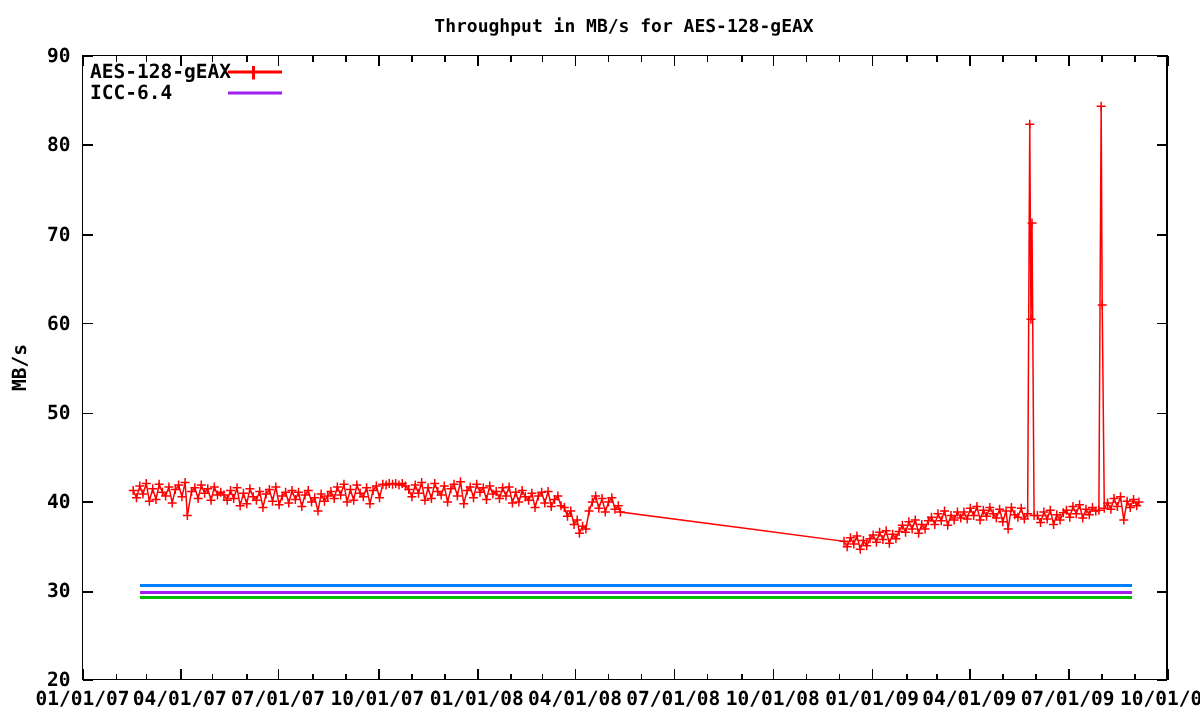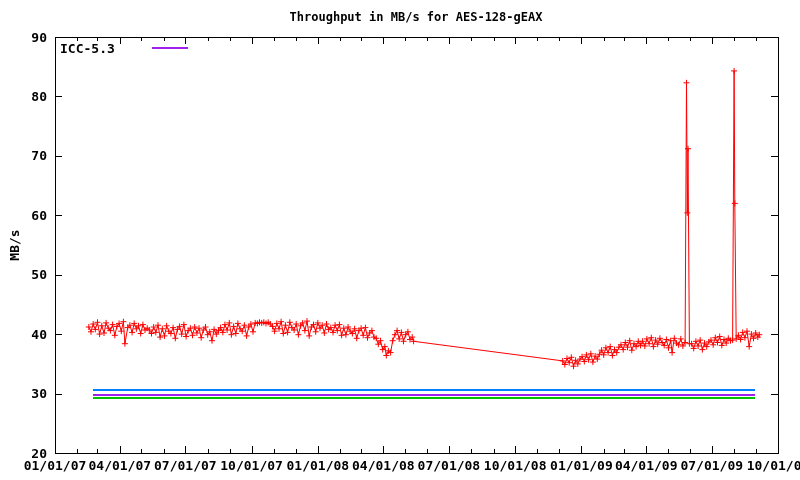--- a/index.html
+++ b/index.html
@@ -130,19 +130,26 @@
       <polyline points="88.8,327.0 91.0,331.8 93.2,324.0 95.3,329.4 97.5,322.3 99.6,334.1 101.8,325.8 104.0,333.0 106.1,322.9 108.3,328.2 110.4,330.6 112.6,324.6 114.8,335.3 116.9,326.4 119.1,323.4 121.3,331.2 123.4,321.7 124.9,343.7 127.7,327.6 129.9,325.2 132.1,332.4 134.2,323.4 136.4,328.8 138.5,325.8 140.7,333.5 142.9,324.6 145.0,330.0 147.2,328.2 149.3,330.0 151.5,333.5 153.7,327.0 155.8,332.4 158.0,325.2 160.1,337.1 162.3,328.8 164.5,335.9 166.6,325.8 168.8,331.2 170.9,333.5 173.1,327.6 175.3,338.3 177.4,329.4 179.6,326.4 181.7,334.1 183.9,324.6 186.1,336.5 188.2,330.6 190.4,328.2 192.5,335.3 194.7,327.0 196.9,333.0 199.0,328.2 201.2,337.7 203.3,330.0 205.5,327.0 207.7,334.7 209.8,331.8 212.0,340.7 214.1,329.4 216.3,334.1 218.5,330.6 220.6,327.6 222.8,332.4 224.9,324.6 227.1,330.0 229.3,322.9 231.4,334.7 233.6,326.4 235.8,333.5 237.9,323.4 240.1,328.8 242.2,331.2 244.4,325.2 246.6,335.9 248.7,327.0 250.9,324.0 253.0,331.8 255.2,322.9 257.4,323.4 259.5,322.3 261.7,322.9 263.8,322.3 266.0,323.4 268.2,322.3 270.3,324.0 272.5,326.4 274.6,331.2 276.8,323.4 279.0,328.8 281.1,321.7 283.3,333.5 285.4,325.2 287.6,332.4 289.8,322.3 291.9,327.6 294.1,330.0 296.2,324.0 298.4,334.7 300.6,325.8 302.7,322.9 304.9,330.6 307.0,321.1 309.2,335.9 311.4,327.0 313.5,324.6 315.7,331.8 317.8,322.9 320.0,328.2 322.2,325.2 324.3,333.0 326.5,324.0 328.6,329.4 330.8,327.6 333.0,332.4 335.1,325.2 337.3,330.6 339.4,324.6 341.6,335.3 343.8,328.2 345.9,334.7 348.1,327.0 350.2,331.2 352.4,333.5 354.6,328.8 356.7,338.3 358.9,330.6 361.1,328.2 363.2,335.3 365.4,327.6 367.5,337.7 369.7,333.0 371.9,330.6 374.0,337.1 376.2,338.3 378.3,344.2 380.5,340.7 382.7,349.6 384.8,346.6 386.3,355.5 388.4,350.8 390.6,352.6 392.7,340.7 394.9,334.7 397.1,330.6 399.2,338.9 401.4,332.4 403.5,341.3 405.7,334.7 407.9,331.8 410.0,339.5 412.2,337.1 413.6,341.3 562.7,360.9 564.8,364.5 567.0,358.5 569.2,362.7 571.3,357.3 573.5,366.2 575.6,360.3 577.8,363.9 580.0,359.1 582.1,356.7 584.3,361.5 586.4,354.9 588.6,359.7 590.8,353.8 592.9,362.1 595.1,356.1 597.3,359.1 599.4,354.3 601.6,350.2 603.7,354.9 605.9,347.8 608.1,352.6 610.2,346.6 612.4,355.5 614.5,349.6 616.7,352.6 618.9,347.2 621.0,344.8 623.2,349.6 625.3,342.5 627.5,347.2 629.7,340.7 631.8,350.2 634.0,343.7 636.1,346.6 638.3,341.3 640.5,345.4 642.6,341.3 644.8,346.0 646.9,338.9 649.1,343.7 651.3,337.7 653.4,346.6 655.6,340.1 657.7,344.2 659.9,338.3 662.1,342.5 664.2,345.4 666.4,339.5 668.5,347.8 670.7,340.7 672.1,352.6 674.3,338.3 676.5,343.1 678.6,344.8 680.8,338.9 682.9,346.0 685.1,342.5 686.5,82.8 687.3,212.9 688.0,148.7 689.4,343.7 691.6,343.7 693.7,348.4 695.9,341.3 698.1,346.0 700.2,340.1 702.4,349.6 704.5,343.1 706.7,346.6 708.9,341.9 711.0,340.1 713.2,344.8 715.3,337.7 717.5,342.5 719.7,336.5 721.8,345.4 724.0,339.5 726.2,343.1 728.3,338.3 730.5,340.7 732.6,340.1 734.1,70.9 734.8,203.4 736.2,338.9 738.4,335.3 740.6,339.5 742.7,332.4 744.9,337.7 747.0,331.2 749.2,346.6 751.4,334.1 753.5,338.3 755.7,333.0 757.8,337.1 759.3,334.7" fill="none" stroke="#ff0000" stroke-width="1"></polyline>
       <path d="M85.8 327.0H91.8M88.8 324.0V330.0M88.0 331.8H94.0M91.0 328.8V334.8M90.2 324.0H96.2M93.2 321.0V327.0M92.3 329.4H98.3M95.3 326.4V332.4M94.5 322.3H100.5M97.5 319.3V325.3M96.6 334.1H102.6M99.6 331.1V337.1M98.8 325.8H104.8M101.8 322.8V328.8M101.0 333.0H107.0M104.0 330.0V336.0M103.1 322.9H109.1M106.1 319.9V325.9M105.3 328.2H111.3M108.3 325.2V331.2M107.4 330.6H113.4M110.4 327.6V333.6M109.6 324.6H115.6M112.6 321.6V327.6M111.8 335.3H117.8M114.8 332.3V338.3M113.9 326.4H119.9M116.9 323.4V329.4M116.1 323.4H122.1M119.1 320.4V326.4M118.3 331.2H124.3M121.3 328.2V334.2M120.4 321.7H126.4M123.4 318.7V324.7M121.9 343.7H127.9M124.9 340.7V346.7M124.7 327.6H130.7M127.7 324.6V330.6M126.9 325.2H132.9M129.9 322.2V328.2M129.1 332.4H135.1M132.1 329.4V335.4M131.2 323.4H137.2M134.2 320.4V326.4M133.4 328.8H139.4M136.4 325.8V331.8M135.5 325.8H141.5M138.5 322.8V328.8M137.7 333.5H143.7M140.7 330.5V336.5M139.9 324.6H145.9M142.9 321.6V327.6M142.0 330.0H148.0M145.0 327.0V333.0M144.2 328.2H150.2M147.2 325.2V331.2M146.3 330.0H152.3M149.3 327.0V333.0M148.5 333.5H154.5M151.5 330.5V336.5M150.7 327.0H156.7M153.7 324.0V330.0M152.8 332.4H158.8M155.8 329.4V335.4M155.0 325.2H161.0M158.0 322.2V328.2M157.1 337.1H163.1M160.1 334.1V340.1M159.3 328.8H165.3M162.3 325.8V331.8M161.5 335.9H167.5M164.5 332.9V338.9M163.6 325.8H169.6M166.6 322.8V328.8M165.8 331.2H171.8M168.8 328.2V334.2M167.9 333.5H173.9M170.9 330.5V336.5M170.1 327.6H176.1M173.1 324.6V330.6M172.3 338.3H178.3M175.3 335.3V341.3M174.4 329.4H180.4M177.4 326.4V332.4M176.6 326.4H182.6M179.6 323.4V329.4M178.7 334.1H184.7M181.7 331.1V337.1M180.9 324.6H186.9M183.9 321.6V327.6M183.1 336.5H189.1M186.1 333.5V339.5M185.2 330.6H191.2M188.2 327.6V333.6M187.4 328.2H193.4M190.4 325.2V331.2M189.5 335.3H195.5M192.5 332.3V338.3M191.7 327.0H197.7M194.7 324.0V330.0M193.9 333.0H199.9M196.9 330.0V336.0M196.0 328.2H202.0M199.0 325.2V331.2M198.2 337.7H204.2M201.2 334.7V340.7M200.3 330.0H206.3M203.3 327.0V333.0M202.5 327.0H208.5M205.5 324.0V330.0M204.7 334.7H210.7M207.7 331.7V337.7M206.8 331.8H212.8M209.8 328.8V334.8M209.0 340.7H215.0M212.0 337.7V343.7M211.1 329.4H217.1M214.1 326.4V332.4M213.3 334.1H219.3M216.3 331.1V337.1M215.5 330.6H221.5M218.5 327.6V333.6M217.6 327.6H223.6M220.6 324.6V330.6M219.8 332.4H225.8M222.8 329.4V335.4M221.9 324.6H227.9M224.9 321.6V327.6M224.1 330.0H230.1M227.1 327.0V333.0M226.3 322.9H232.3M229.3 319.9V325.9M228.4 334.7H234.4M231.4 331.7V337.7M230.6 326.4H236.6M233.6 323.4V329.4M232.8 333.5H238.8M235.8 330.5V336.5M234.9 323.4H240.9M237.9 320.4V326.4M237.1 328.8H243.1M240.1 325.8V331.8M239.2 331.2H245.2M242.2 328.2V334.2M241.4 325.2H247.4M244.4 322.2V328.2M243.6 335.9H249.6M246.6 332.9V338.9M245.7 327.0H251.7M248.7 324.0V330.0M247.9 324.0H253.9M250.9 321.0V327.0M250.0 331.8H256.0M253.0 328.8V334.8M252.2 322.9H258.2M255.2 319.9V325.9M254.4 323.4H260.4M257.4 320.4V326.4M256.5 322.3H262.5M259.5 319.3V325.3M258.7 322.9H264.7M261.7 319.9V325.9M260.8 322.3H266.8M263.8 319.3V325.3M263.0 323.4H269.0M266.0 320.4V326.4M265.2 322.3H271.2M268.2 319.3V325.3M267.3 324.0H273.3M270.3 321.0V327.0M269.5 326.4H275.5M272.5 323.4V329.4M271.6 331.2H277.6M274.6 328.2V334.2M273.8 323.4H279.8M276.8 320.4V326.4M276.0 328.8H282.0M279.0 325.8V331.8M278.1 321.7H284.1M281.1 318.7V324.7M280.3 333.5H286.3M283.3 330.5V336.5M282.4 325.2H288.4M285.4 322.2V328.2M284.6 332.4H290.6M287.6 329.4V335.4M286.8 322.3H292.8M289.8 319.3V325.3M288.9 327.6H294.9M291.9 324.6V330.6M291.1 330.0H297.1M294.1 327.0V333.0M293.2 324.0H299.2M296.2 321.0V327.0M295.4 334.7H301.4M298.4 331.7V337.7M297.6 325.8H303.6M300.6 322.8V328.8M299.7 322.9H305.7M302.7 319.9V325.9M301.9 330.6H307.9M304.9 327.6V333.6M304.0 321.1H310.0M307.0 318.1V324.1M306.2 335.9H312.2M309.2 332.9V338.9M308.4 327.0H314.4M311.4 324.0V330.0M310.5 324.6H316.5M313.5 321.6V327.6M312.7 331.8H318.7M315.7 328.8V334.8M314.8 322.9H320.8M317.8 319.9V325.9M317.0 328.2H323.0M320.0 325.2V331.2M319.2 325.2H325.2M322.2 322.2V328.2M321.3 333.0H327.3M324.3 330.0V336.0M323.5 324.0H329.5M326.5 321.0V327.0M325.6 329.4H331.6M328.6 326.4V332.4M327.8 327.6H333.8M330.8 324.6V330.6M330.0 332.4H336.0M333.0 329.4V335.4M332.1 325.2H338.1M335.1 322.2V328.2M334.3 330.6H340.3M337.3 327.6V333.6M336.4 324.6H342.4M339.4 321.6V327.6M338.6 335.3H344.6M341.6 332.3V338.3M340.8 328.2H346.8M343.8 325.2V331.2M342.9 334.7H348.9M345.9 331.7V337.7M345.1 327.0H351.1M348.1 324.0V330.0M347.2 331.2H353.2M350.2 328.2V334.2M349.4 333.5H355.4M352.4 330.5V336.5M351.6 328.8H357.6M354.6 325.8V331.8M353.7 338.3H359.7M356.7 335.3V341.3M355.9 330.6H361.9M358.9 327.6V333.6M358.1 328.2H364.1M361.1 325.2V331.2M360.2 335.3H366.2M363.2 332.3V338.3M362.4 327.6H368.4M365.4 324.6V330.6M364.5 337.7H370.5M367.5 334.7V340.7M366.7 333.0H372.7M369.7 330.0V336.0M368.9 330.6H374.9M371.9 327.6V333.6M371.0 337.1H377.0M374.0 334.1V340.1M373.2 338.3H379.2M376.2 335.3V341.3M375.3 344.2H381.3M378.3 341.2V347.2M377.5 340.7H383.5M380.5 337.7V343.7M379.7 349.6H385.7M382.7 346.6V352.6M381.8 346.6H387.8M384.8 343.6V349.6M383.3 355.5H389.3M386.3 352.5V358.5M385.4 350.8H391.4M388.4 347.8V353.8M387.6 352.6H393.6M390.6 349.6V355.6M389.7 340.7H395.7M392.7 337.7V343.7M391.9 334.7H397.9M394.9 331.7V337.7M394.1 330.6H400.1M397.1 327.6V333.6M396.2 338.9H402.2M399.2 335.9V341.9M398.4 332.4H404.4M401.4 329.4V335.4M400.5 341.3H406.5M403.5 338.3V344.3M402.7 334.7H408.7M405.7 331.7V337.7M404.9 331.8H410.9M407.9 328.8V334.8M407.0 339.5H413.0M410.0 336.5V342.5M409.2 337.1H415.2M412.2 334.1V340.1M410.6 341.3H416.6M413.6 338.3V344.3M559.7 360.9H565.7M562.7 357.9V363.9M561.8 364.5H567.8M564.8 361.5V367.5M564.0 358.5H570.0M567.0 355.5V361.5M566.2 362.7H572.2M569.2 359.7V365.7M568.3 357.3H574.3M571.3 354.3V360.3M570.5 366.2H576.5M573.5 363.2V369.2M572.6 360.3H578.6M575.6 357.3V363.3M574.8 363.9H580.8M577.8 360.9V366.9M577.0 359.1H583.0M580.0 356.1V362.1M579.1 356.7H585.1M582.1 353.7V359.7M581.3 361.5H587.3M584.3 358.5V364.5M583.4 354.9H589.4M586.4 351.9V357.9M585.6 359.7H591.6M588.6 356.7V362.7M587.8 353.8H593.8M590.8 350.8V356.8M589.9 362.1H595.9M592.9 359.1V365.1M592.1 356.1H598.1M595.1 353.1V359.1M594.3 359.1H600.3M597.3 356.1V362.1M596.4 354.3H602.4M599.4 351.3V357.3M598.6 350.2H604.6M601.6 347.2V353.2M600.7 354.9H606.7M603.7 351.9V357.9M602.9 347.8H608.9M605.9 344.8V350.8M605.1 352.6H611.1M608.1 349.6V355.6M607.2 346.6H613.2M610.2 343.6V349.6M609.4 355.5H615.4M612.4 352.5V358.5M611.5 349.6H617.5M614.5 346.6V352.6M613.7 352.6H619.7M616.7 349.6V355.6M615.9 347.2H621.9M618.9 344.2V350.2M618.0 344.8H624.0M621.0 341.8V347.8M620.2 349.6H626.2M623.2 346.6V352.6M622.3 342.5H628.3M625.3 339.5V345.5M624.5 347.2H630.5M627.5 344.2V350.2M626.7 340.7H632.7M629.7 337.7V343.7M628.8 350.2H634.8M631.8 347.2V353.2M631.0 343.7H637.0M634.0 340.7V346.7M633.1 346.6H639.1M636.1 343.6V349.6M635.3 341.3H641.3M638.3 338.3V344.3M637.5 345.4H643.5M640.5 342.4V348.4M639.6 341.3H645.6M642.6 338.3V344.3M641.8 346.0H647.8M644.8 343.0V349.0M643.9 338.9H649.9M646.9 335.9V341.9M646.1 343.7H652.1M649.1 340.7V346.7M648.3 337.7H654.3M651.3 334.7V340.7M650.4 346.6H656.4M653.4 343.6V349.6M652.6 340.1H658.6M655.6 337.1V343.1M654.7 344.2H660.7M657.7 341.2V347.2M656.9 338.3H662.9M659.9 335.3V341.3M659.1 342.5H665.1M662.1 339.5V345.5M661.2 345.4H667.2M664.2 342.4V348.4M663.4 339.5H669.4M666.4 336.5V342.5M665.5 347.8H671.5M668.5 344.8V350.8M667.7 340.7H673.7M670.7 337.7V343.7M669.1 352.6H675.1M672.1 349.6V355.6M671.3 338.3H677.3M674.3 335.3V341.3M673.5 343.1H679.5M676.5 340.1V346.1M675.6 344.8H681.6M678.6 341.8V347.8M677.8 338.9H683.8M680.8 335.9V341.9M679.9 346.0H685.9M682.9 343.0V349.0M682.1 342.5H688.1M685.1 339.5V345.5M683.5 82.8H689.5M686.5 79.8V85.8M684.3 212.9H690.3M687.3 209.9V215.9M685.0 148.7H691.0M688.0 145.7V151.7M686.4 343.7H692.4M689.4 340.7V346.7M688.6 343.7H694.6M691.6 340.7V346.7M690.7 348.4H696.7M693.7 345.4V351.4M692.9 341.3H698.9M695.9 338.3V344.3M695.1 346.0H701.1M698.1 343.0V349.0M697.2 340.1H703.2M700.2 337.1V343.1M699.4 349.6H705.4M702.4 346.6V352.6M701.5 343.1H707.5M704.5 340.1V346.1M703.7 346.6H709.7M706.7 343.6V349.6M705.9 341.9H711.9M708.9 338.9V344.9M708.0 340.1H714.0M711.0 337.1V343.1M710.2 344.8H716.2M713.2 341.8V347.8M712.3 337.7H718.3M715.3 334.7V340.7M714.5 342.5H720.5M717.5 339.5V345.5M716.7 336.5H722.7M719.7 333.5V339.5M718.8 345.4H724.8M721.8 342.4V348.4M721.0 339.5H727.0M724.0 336.5V342.5M723.2 343.1H729.2M726.2 340.1V346.1M725.3 338.3H731.3M728.3 335.3V341.3M727.5 340.7H733.5M730.5 337.7V343.7M729.6 340.1H735.6M732.6 337.1V343.1M731.1 70.9H737.1M734.1 67.9V73.9M731.8 203.4H737.8M734.8 200.4V206.4M733.2 338.9H739.2M736.2 335.9V341.9M735.4 335.3H741.4M738.4 332.3V338.3M737.6 339.5H743.6M740.6 336.5V342.5M739.7 332.4H745.7M742.7 329.4V335.4M741.9 337.7H747.9M744.9 334.7V340.7M744.0 331.2H750.0M747.0 328.2V334.2M746.2 346.6H752.2M749.2 343.6V349.6M748.4 334.1H754.4M751.4 331.1V337.1M750.5 338.3H756.5M753.5 335.3V341.3M752.7 333.0H758.7M755.7 330.0V336.0M754.8 337.1H760.8M757.8 334.1V340.1M756.3 334.7H762.3M759.3 331.7V337.7" stroke="#ff0000" stroke-width="1" fill="none"></path>
       <line x1="93.16633466135458" y1="398" x2="754.9561752988049" y2="398" stroke="#00c000" stroke-width="2" shape-rendering="crispEdges"></line>
       <line x1="93.16633466135458" y1="390" x2="754.9561752988049" y2="390" stroke="#0080ff" stroke-width="2" shape-rendering="crispEdges"></line>
       <line x1="93.16633466135458" y1="395" x2="754.9561752988049" y2="395" stroke="#a020f0" stroke-width="2" shape-rendering="crispEdges"></line>
     </svg>
   <div class="chart-title">Throughput in MB/s for AES-128-gEAX</div>
   <div class="y-axis-label">MB/s</div>
   <div class="legend">
       <div class="legend-row">
-        <span class="legend-label">ICC-5.3</span>
+        <span class="legend-label">AES-128-gEAX</span>
+        <span class="legend-sample">
+          <span class="sample-line" style="background: rgb(255, 0, 0);"></span>
+          <span class="sample-cross" style="background: rgb(255, 0, 0);"></span>
+        </span>
+      </div>
+      <div class="legend-row">
+        <span class="legend-label">ICC-6.4</span>
         <span class="legend-sample">
           <span class="sample-line" style="background: rgb(160, 32, 240);"></span>
         </span>
       </div>
     </div>
 </div>
 
 </body></html>

